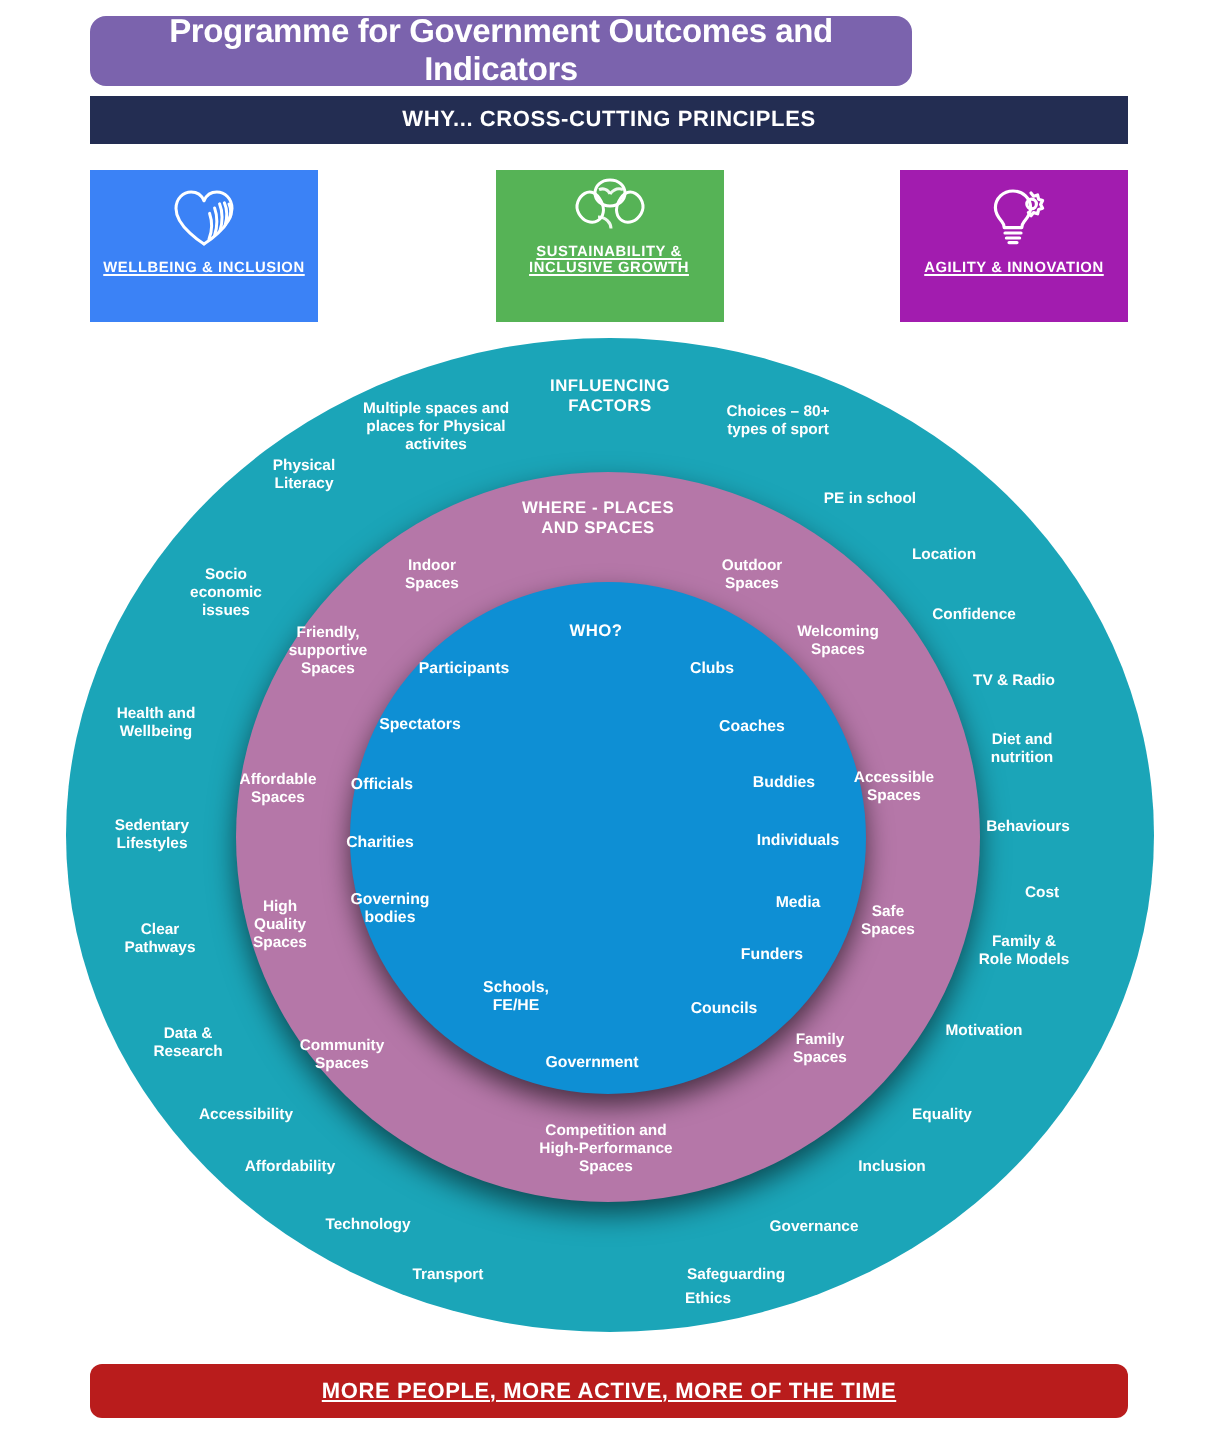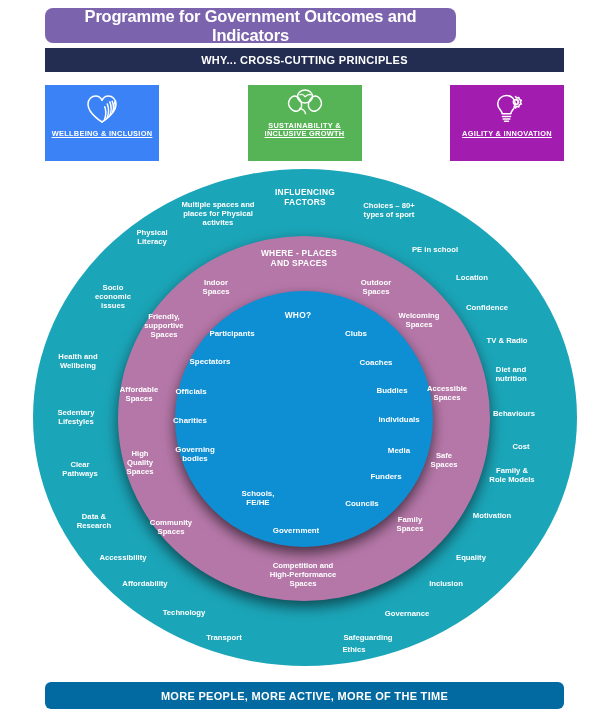--- a/index.html
+++ b/index.html
@@ -92,22 +92,22 @@
     white-space:pre-line;
     pointer-events:auto;
   }
   .lbl-outer{font-size:7.7px;}
   .lbl-mid{font-size:7.7px;}
   .lbl-inner{font-size:7.9px;}
   .lbl-head{font-size:8.4px;letter-spacing:0.25px;}
   
   #bottom-banner{
     left:45px;top:682px;width:519px;height:27px;
-    background:#0369a1;border-radius:6px;
-    font-size:11px;letter-spacing:0.3px;
+    background:#b91c1c;border-radius:6px;
+    font-size:11px;letter-spacing:0.3px;text-decoration:underline;
   }
 </style>
 </head>
 <body>
 
 <div class="banner" id="title-banner">
   <span>Programme for Government Outcomes and Indicators</span>
 </div>
 
 <div class="banner" id="why-banner">

